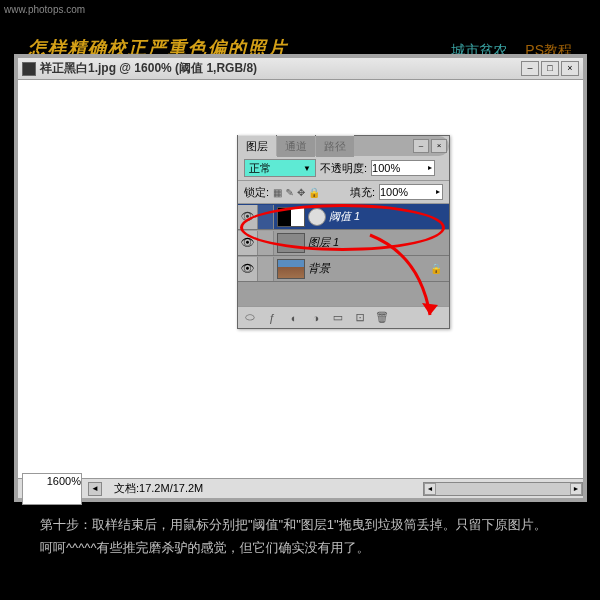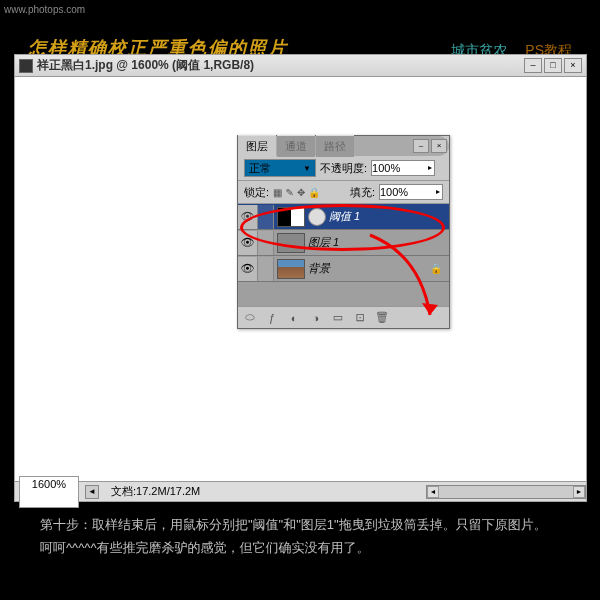--- a/index.html
+++ b/index.html
@@ -4,44 +4,44 @@
 <style>
 * { margin:0; padding:0; box-sizing:border-box; }
 body { background:#000; width:600px; height:600px; font-family:"Microsoft YaHei",SimSun,sans-serif; position:relative; overflow:hidden; }
 .watermark { position:absolute; top:4px; left:4px; color:#888; font-size:10px; font-family:Arial; }
 .header { display:flex; justify-content:space-between; padding:36px 28px 12px 28px; }
 .title { color:#d4a017; font-size:18px; font-style:italic; font-weight:bold; letter-spacing:2px; }
 .links { display:flex; gap:18px;align-items:flex-end; }
 .link { color:#a16207; font-size:14px; }
 .link.teal { color:#3aa5a5; }
 
-.pswin { position:absolute; left:14px; top:54px; width:573px; height:448px; background:#fff; border:1px solid #a3a3a3; }
+.pswin { position:absolute; left:14px; top:54px; width:573px; height:448px; background:#fff; border:4px solid #a3a3a3; }
 .titlebar { height:22px; background:linear-gradient(#e8e8e8,#d4d4d4); display:flex; align-items:center; padding:0 4px; border-bottom:1px solid #999; }
 .titlebar .ico { width:14px; height:14px; background:#333; margin-right:4px; border:1px solid #666; }
 .titlebar .txt { font-size:12px; color:#333; flex:1; font-weight:bold; }
 .winbtns { display:flex; gap:2px; }
 .winbtn { width:18px; height:15px; background:#e0e0e0; border:1px solid #888; display:flex; align-items:center; justify-content:center; font-size:9px; line-height:1; cursor:pointer; }
 .canvas { position:absolute; top:22px; left:0; right:0; bottom:20px; background:#fff; }
 
 .statusbar { position:absolute; bottom:0; left:0; right:0; height:20px; background:#ddd; border-top:1px solid #999; display:flex; align-items:center; font-size:11px; }
-.zoom { width:60px; height:32px; background:#fff; border:1px solid #999; margin:0 4px; text-align:center; line-height:14px; }
+.zoom { width:60px; height:32px; background:#fff; border:1px solid #999; margin:0 4px; text-align:right; line-height:14px; }
 .sbtn { width:14px; height:14px; background:#ccc; border:1px solid #888; margin:0 2px; display:flex; align-items:center; justify-content:center; font-size:8px; }
 .doctxt { margin-left:10px; }
 .scrollh { margin-left:auto; width:160px; height:14px; background:#ccc; border:1px solid #888; display:flex; align-items:center; }
 .scrollh .arr { width:12px; height:12px; background:#ddd; border:1px solid #999; font-size:7px; text-align:center; line-height:10px; }
 .scrollh .track { flex:1; height:100%; }
 
 .layers { position:absolute; left:237px; top:135px; width:213px; background:#cacaca; border:1px solid #666; box-shadow:1px 1px 3px rgba(0,0,0,.3); }
 .ltabs { height:20px; background:#aaa; display:flex; align-items:center;border-radius:10px; }
 .ltab { padding:3px 8px; font-size:11px; background:#cacaca; margin-right:1px; border-top:1px solid #ddd; }
 .ltab.in { background:#999; color:#666; }
 .lpalbtn { margin-left:auto; display:flex; }
 .lpb { width:16px; height:14px; background:#ccc; border:1px solid #888; margin-right:2px; text-align:center; font-size:8px; line-height:12px; }
 .lrow { display:flex; align-items:center; padding:3px 6px; border-bottom:1px solid #999; font-size:11px; gap:4px; }
-.blend { width:72px; height:18px; background:#0369a1; border:1px solid #888; padding:1px 4px; font-size:11px; display:flex; align-items:center; }
+.blend { width:72px; height:18px; background:#5eead4; border:1px solid #888; padding:1px 4px; font-size:11px; display:flex; align-items:center; }
 .blend .ar { margin-left:auto; font-size:8px; }
 .lab { font-size:11px; }
 .pct { width:64px; height:16px; background:#fff; border:1px solid #888; text-align:center; line-height:14px; display:flex; align-items:center; }
 .pct .ar { margin-left:auto; font-size:8px; padding-right:2px; }
 .lockicons { display:flex; gap:3px; align-items:center; }
 .lockicons span { font-size:10px; color:#555; }
 .llist { background:#9f9f9f; }
 .layer { display:flex; align-items:center; height:26px; border-bottom:1px solid #777; font-size:11px; }
 .layer.sel { background:#224488; color:#fff; }
 .eye { width:20px; height:24px; background:#bbb; border-right:1px solid #888; display:flex; align-items:center; justify-content:center; font-size:11px; }

